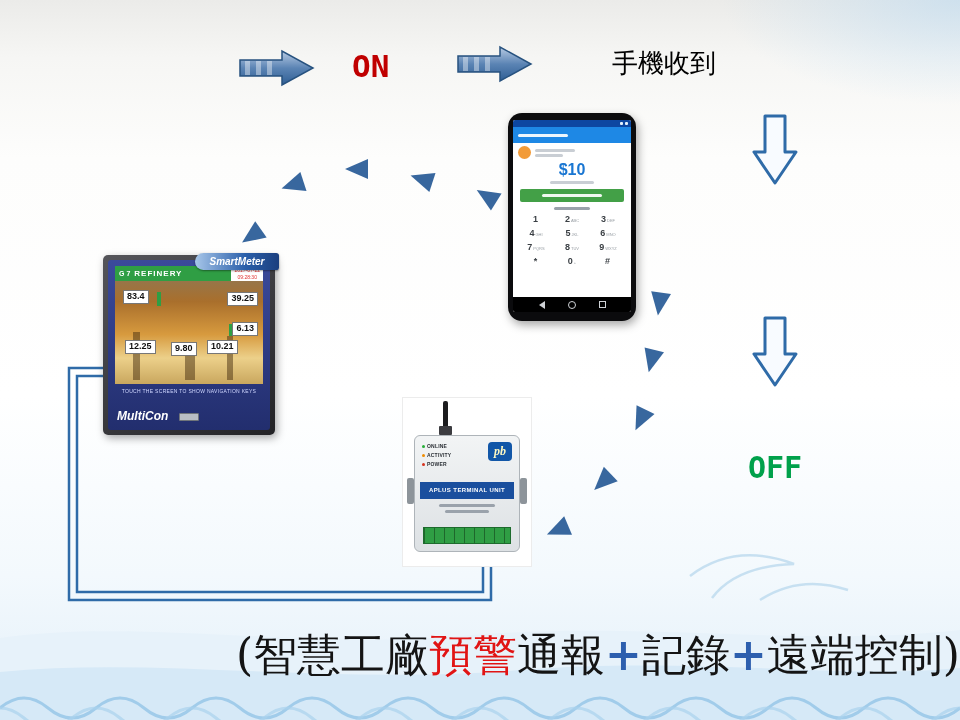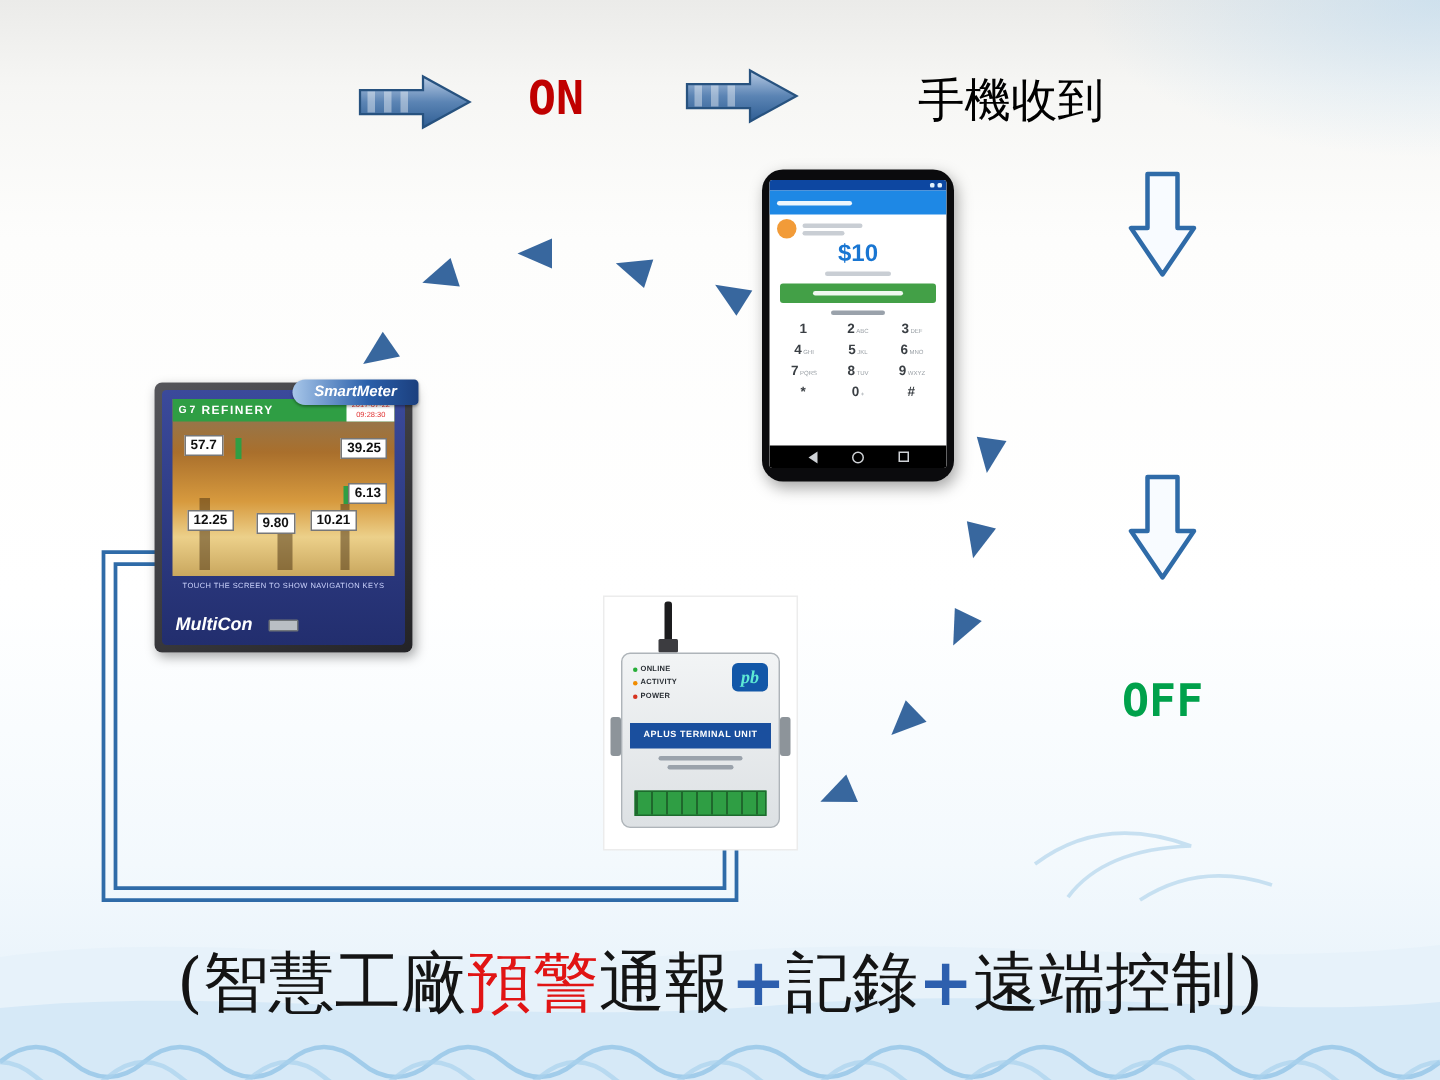--- a/index.html
+++ b/index.html
@@ -9,34 +9,34 @@
   .slide{position:relative;width:960px;height:720px;overflow:hidden;
     background:
       radial-gradient(ellipse 340px 150px at 100% 0%, rgba(183,216,241,.55), rgba(183,216,241,0) 70%),
       linear-gradient(180deg,#ebebe9 0%,#f6f6f4 8%,#fdfdfc 22%,#ffffff 55%,#f3f9fd 80%,#e2eff9 100%);
   }
 
   .t{position:absolute;white-space:nowrap;}
   .alm{left:120px;top:46px;font:bold 33px "Liberation Serif",serif;color:#111;letter-spacing:1px;}
   .on{left:352px;top:48px;font:bold 31px "DejaVu Sans Mono",monospace;color:#c00000;}
   .off{left:748px;top:450px;font:bold 30px "DejaVu Sans Mono",monospace;color:#00a14b;}
-  .cjk{font-size:31px;color:#000;font-family:Liberation Sans, sans-serif;}
+  .cjk{font-size:26px;color:#000;font-family:Liberation Sans, sans-serif;}
   .phone-received{left:612px;top:46px;}
   .key-control{left:697px;top:226px;}
 
   .block-arrow{position:absolute;width:78px;height:40px;}
   .down-arrow{position:absolute;width:46px;height:72px;}
 
   .tri{position:absolute;width:0;height:0;border-style:solid;border-width:10px 0 10px 23px;
        border-color:transparent transparent transparent #38679e;}
 
   .wire{position:absolute;left:0;top:0;width:960px;height:720px;pointer-events:none;}
   .waves{position:absolute;left:0;bottom:0;width:960px;height:240px;pointer-events:none;}
 
-  .caption{position:absolute;left:0;top:626px;width:100%;text-align:center;
+  .caption{position:absolute;left:0;top:626px;width:100%;text-align:right;
     font-family:"DejaVu Serif",serif;font-size:44px;color:#141414;}
   .caption .red{color:#e11414;}
   .caption .blue{color:#2d5fae;font-weight:bold;}
 
   
   .meter{position:absolute;left:103px;top:255px;width:172px;height:180px;
     background:linear-gradient(145deg,#55555a,#232326);border-radius:5px;padding:5px;
     box-shadow:2px 3px 8px rgba(0,0,0,.35);}
   .meter-bezel{position:relative;width:100%;height:100%;
     background:linear-gradient(180deg,#3b4a9b,#222e6e);border-radius:3px;}
@@ -107,21 +107,21 @@
   .term-body{position:absolute;left:11px;top:37px;width:106px;height:117px;
     background:linear-gradient(180deg,#f2f4f5,#dde1e4);border:1px solid #aeb4b9;border-radius:6px;}
   .ear{position:absolute;width:7px;height:26px;background:#8d949a;border-radius:2px;top:42px;}
   .ear.left{left:-8px}.ear.right{right:-8px}
   .leds{position:absolute;left:7px;top:7px;display:flex;flex-direction:column;gap:3px;}
   .led-row{display:flex;align-items:center;gap:2px;font-size:5px;color:#2a2f35;
     font-weight:bold;letter-spacing:.2px;}
   .led{width:3px;height:3px;border-radius:50%;}
   .led.g{background:#27ae38}.led.o{background:#f08c00}.led.r{background:#d6331f}
   .pb-logo{position:absolute;right:7px;top:6px;width:24px;height:19px;background:#1257a8;
-    border-radius:4px;color:#5eead4;font:bold italic 12px/19px "Liberation Serif",serif;text-align:center;}
+    border-radius:4px;color:#fef9c3;font:bold italic 12px/19px "Liberation Serif",serif;text-align:center;}
   .term-band{position:absolute;left:5px;right:5px;top:46px;height:17px;background:#1a4f9e;color:#fff;
     font-size:6px;font-weight:bold;letter-spacing:.4px;text-align:center;line-height:17px;}
   .term-lines{position:absolute;left:0;right:0;top:68px;display:flex;flex-direction:column;
     align-items:center;gap:3px;}
   .term-block{position:absolute;left:8px;right:8px;bottom:7px;height:17px;background:#2f9e44;
     border:1px solid #1d6b2d;
     background-image:repeating-linear-gradient(90deg,rgba(0,0,0,.35) 0 1.5px,transparent 1.5px 10px);}
 </style>
 </head>
 <body>
@@ -214,21 +214,21 @@
           <span class="m-dt">
               <span>2017-07-22</span>
               <span>09:28:30</span>
             </span>
         </div>
         <div class="tw tw1"></div>
         <div class="tw tw2"></div>
         <div class="tw tw3"></div>
         <div class="bar b1"></div>
         <div class="bar b2"></div>
-        <div class="gauge g1">57.7</div>
+        <div class="gauge g1">83.4</div>
         <div class="gauge g2">39.25</div>
         <div class="gauge g3">12.25</div>
         <div class="gauge g4">9.80</div>
         <div class="gauge g5">10.21</div>
         <div class="gauge g6">6.13</div>
       </div>
       <div class="m-hint">TOUCH THE SCREEN TO SHOW NAVIGATION KEYS</div>
       <div class="m-model">MultiCon</div>
       <div class="m-usb"></div>
     </div>

